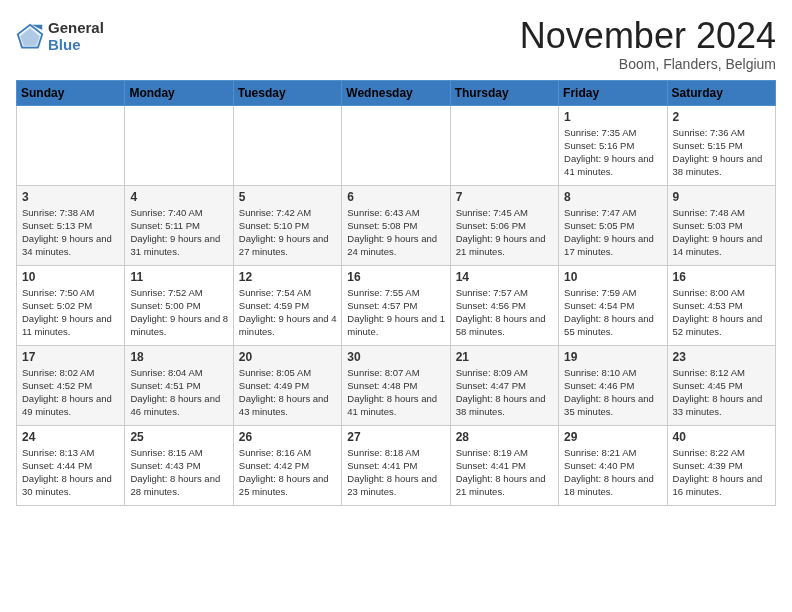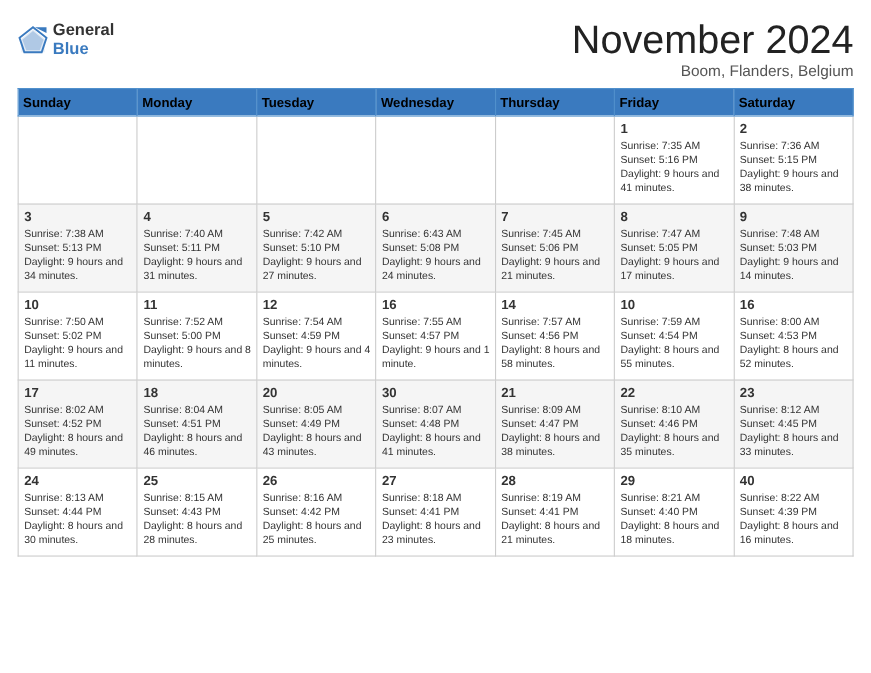--- a/index.html
+++ b/index.html
@@ -289,21 +289,21 @@
 and 41 minutes.</div>
           </td>
           <td>
             <span class="day-num">21</span>
             <div class="day-info">Sunrise: 8:09 AM
 Sunset: 4:47 PM
 Daylight: 8 hours
 and 38 minutes.</div>
           </td>
           <td>
-            <span class="day-num">22</span>
+            <span class="day-num">19</span>
             <div class="day-info">Sunrise: 8:10 AM
 Sunset: 4:46 PM
 Daylight: 8 hours
 and 35 minutes.</div>
           </td>
           <td>
             <span class="day-num">23</span>
             <div class="day-info">Sunrise: 8:12 AM
 Sunset: 4:45 PM
 Daylight: 8 hours

